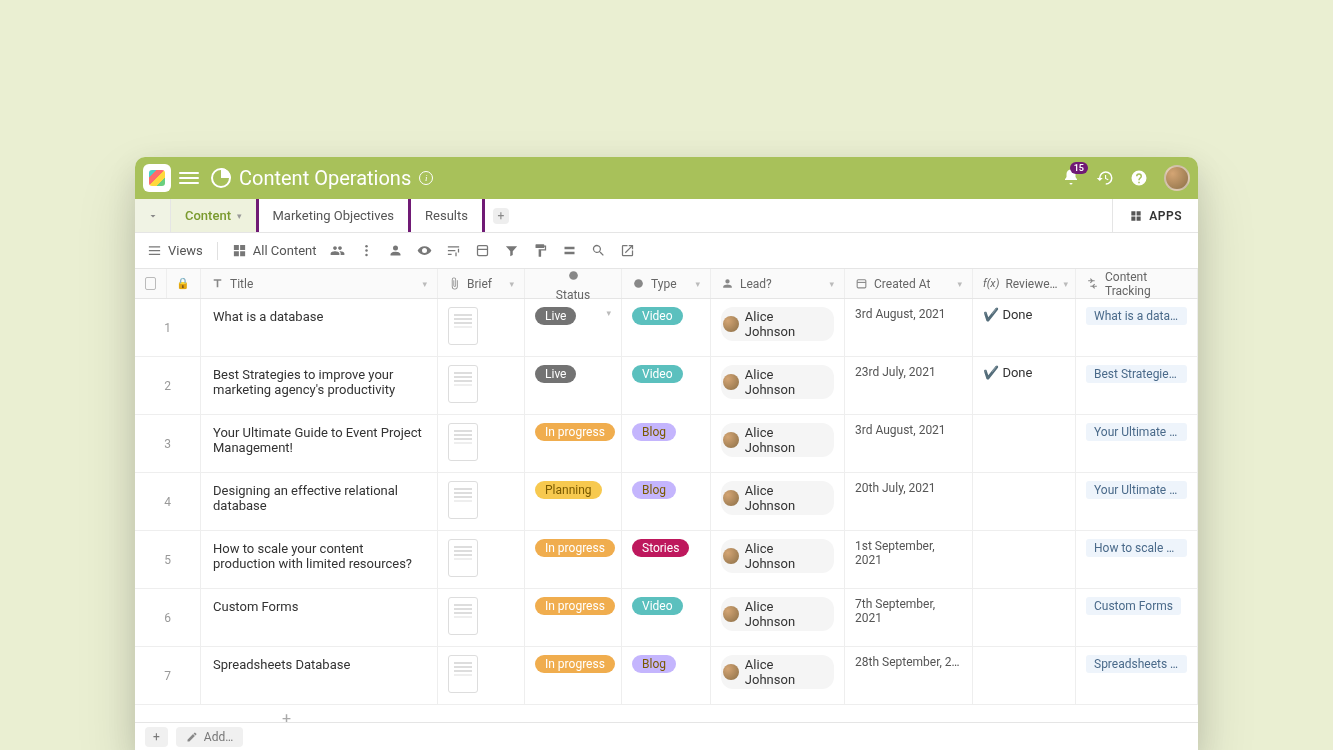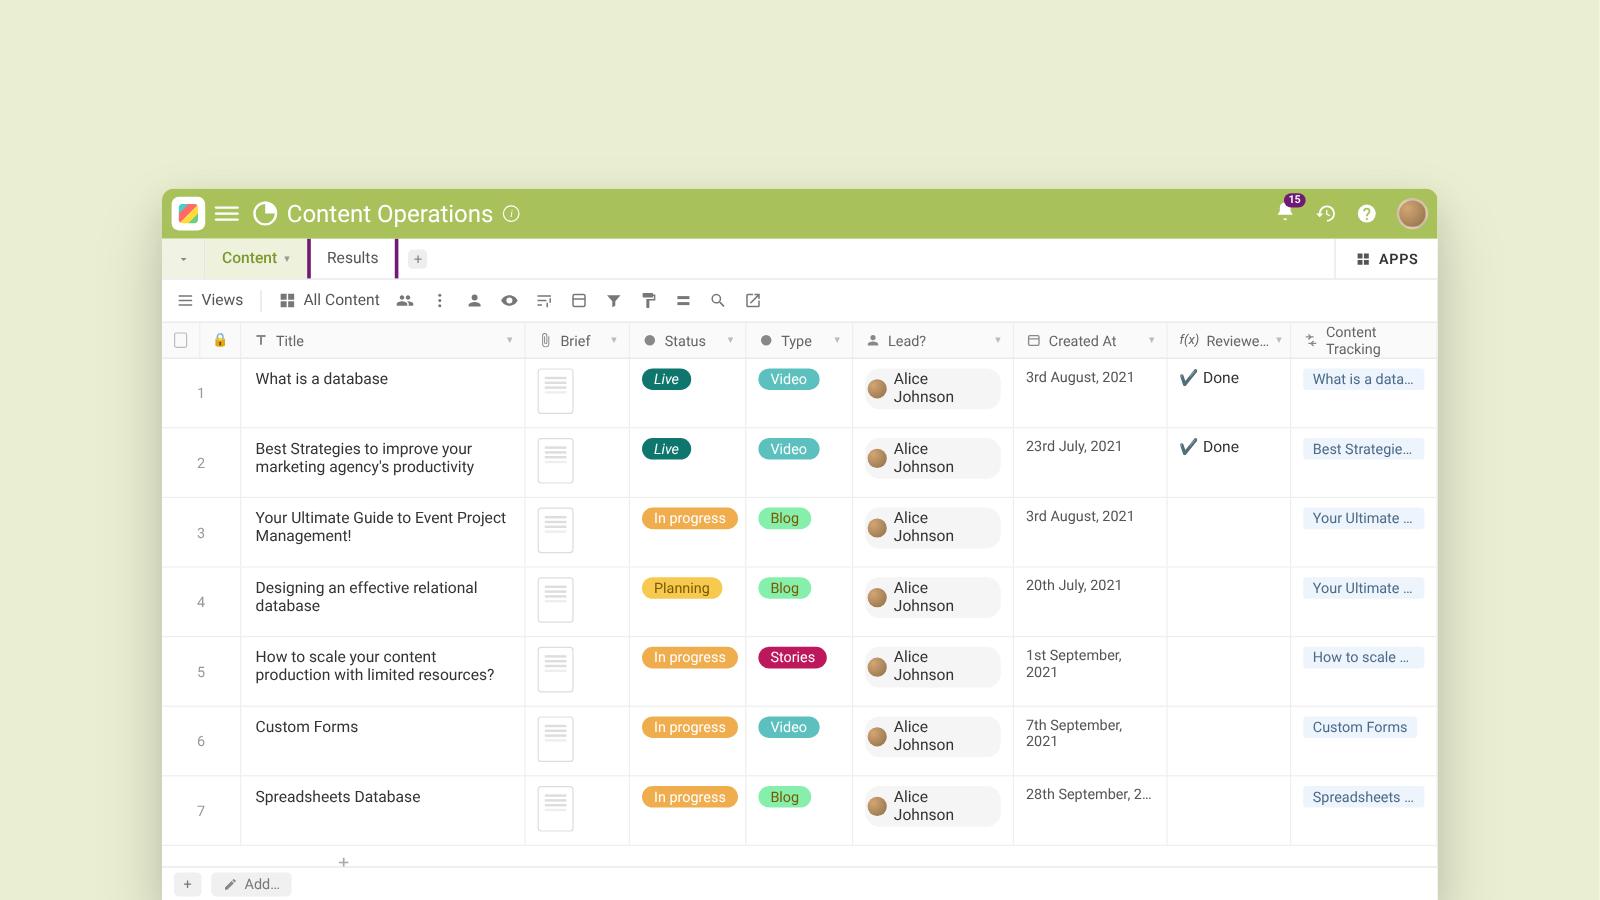--- a/index.html
+++ b/index.html
@@ -215,21 +215,21 @@
   padding: 0 10px;
   display: flex;
   align-items: center;
   gap: 6px;
 }
 .hcell .caret { margin-left: auto; font-size: 9px; color: #bbb; }
 .col-check { width: 32px; justify-content: center; }
 .col-lock { width: 34px; justify-content: center; }
 .col-title { width: 237px; }
 .col-brief { width: 87px; }
-.col-status { width: 97px; }
+.col-status { width: 97px; flex-direction: column; }
 .col-type { width: 89px; }
 .col-lead { width: 134px; }
 .col-date { width: 128px; }
 .col-review { width: 103px; }
 .col-track { flex: 1; }
 .row-num {
   width: 66px;
   border-right: 1px solid #eee;
   display: flex;
   align-items: center;
@@ -261,25 +261,25 @@
   background: #ddd;
   box-shadow: 0 4px 0 #ddd, 0 8px 0 #ddd, 0 12px 0 #eee;
 }
 .pill {
   padding: 2px 10px;
   border-radius: 10px;
   font-size: 12px;
   color: #fff;
   white-space: nowrap;
 }
-.pill.live { background: #0f766e; font-style: italic; }
+.pill.live { background: #737373; }
 .pill.progress { background: #f0ad4e; }
 .pill.planning { background: #f7c94f; color: #7a5a00; }
 .pill.video { background: #5bc0be; }
-.pill.blog { background: #86efac; color: #7a5a00; }
+.pill.blog { background: #c4b5fd; color: #7a5a00; }
 .pill.stories { background: #be185d; }
 .lead-chip {
   display: flex;
   align-items: center;
   gap: 6px;
   background: #f5f5f5;
   border-radius: 12px;
   padding: 2px 8px 2px 2px;
 }
 .lead-avatar {
@@ -376,20 +376,23 @@
 
   <div class="tabs-row">
     <div class="tab-expand">
       <svg width="12" height="12" viewBox="0 0 24 24" fill="#888">
           <path d="M7 10l5 5 5-5z"></path>
         </svg>
     </div>
     <div class="tab active">
       <span>Content</span>
         <span class="tab-caret">▾</span>
+    </div>
+    <div class="tab">
+      <span>Marketing Objectives</span>
     </div>
     <div class="tab">
       <span>Results</span>
     </div>
     <div class="tab-add">
         <div class="add-pill">+</div>
       </div>
     <div class="apps-btn">
       <svg width="14" height="14" viewBox="0 0 24 24" fill="#555">
           <path d="M4 4h7v7H4zM13 4h7v7h-7zM4 13h7v7H4zM13 13h7v7h-7z"></path>

